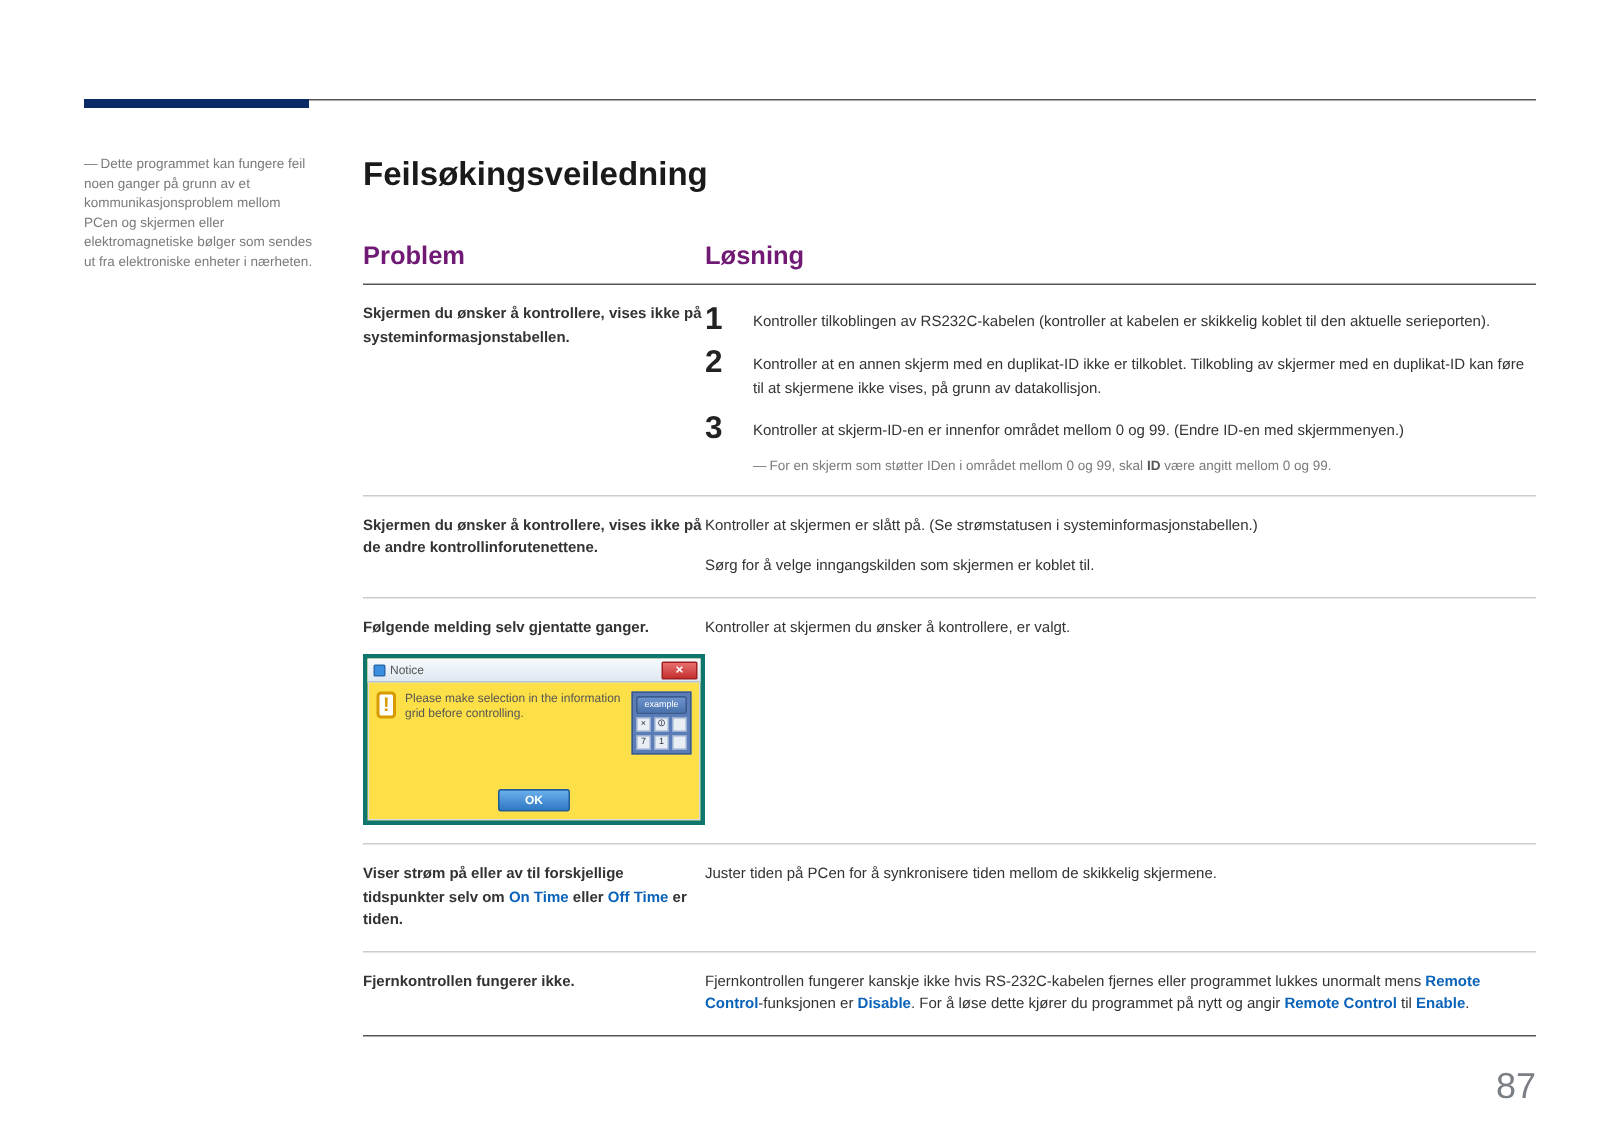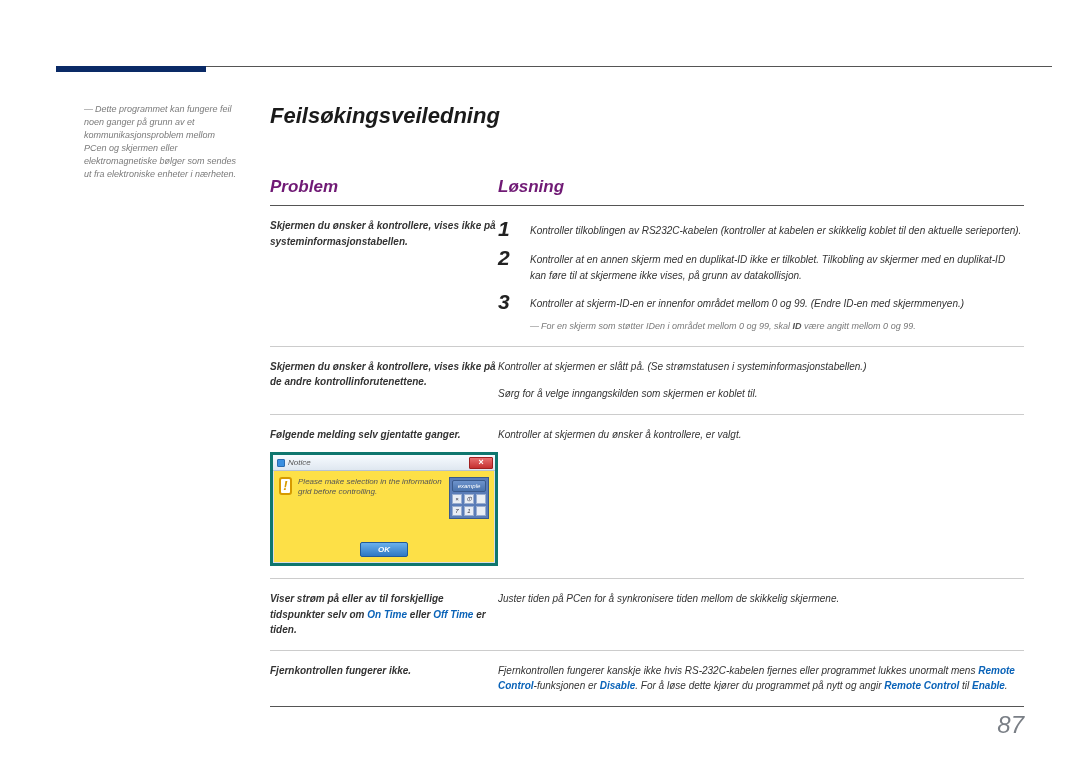--- a/index.html
+++ b/index.html
@@ -6,24 +6,23 @@
   body {
     width: 1080px;
     height: 763px;
     background: #fff;
     font-family: "Segoe UI", Arial, sans-serif;
     color: #333;
     position: relative;
     overflow: hidden;
   }
   .page {
-    padding: 66px 56px 0 84px;
+    padding: 66px 56px 0 56px;
     position: relative;
     height: 100%;
-    font-style: italic;
   }
   .brand-bar {
     position: absolute;
     top: 66px;
     left: 56px;
     width: 150px;
     height: 6px;
     background: #0a2a66;
   }
   .hr-top {
@@ -50,21 +49,21 @@
     margin-right: 2px;
   }
 
   .content {
     flex: 1;
   }
   .page-title {
     font-size: 22px;
     font-weight: 600;
     color: #1a1a1a;
-    margin-bottom: 48px;
+    margin-bottom: 32px;
   }
   .table {
     width: 100%;
     border-collapse: collapse;
   }
   .table thead th {
     text-align: left;
     font-size: 17px;
     font-weight: 700;
     color: #701a75;

